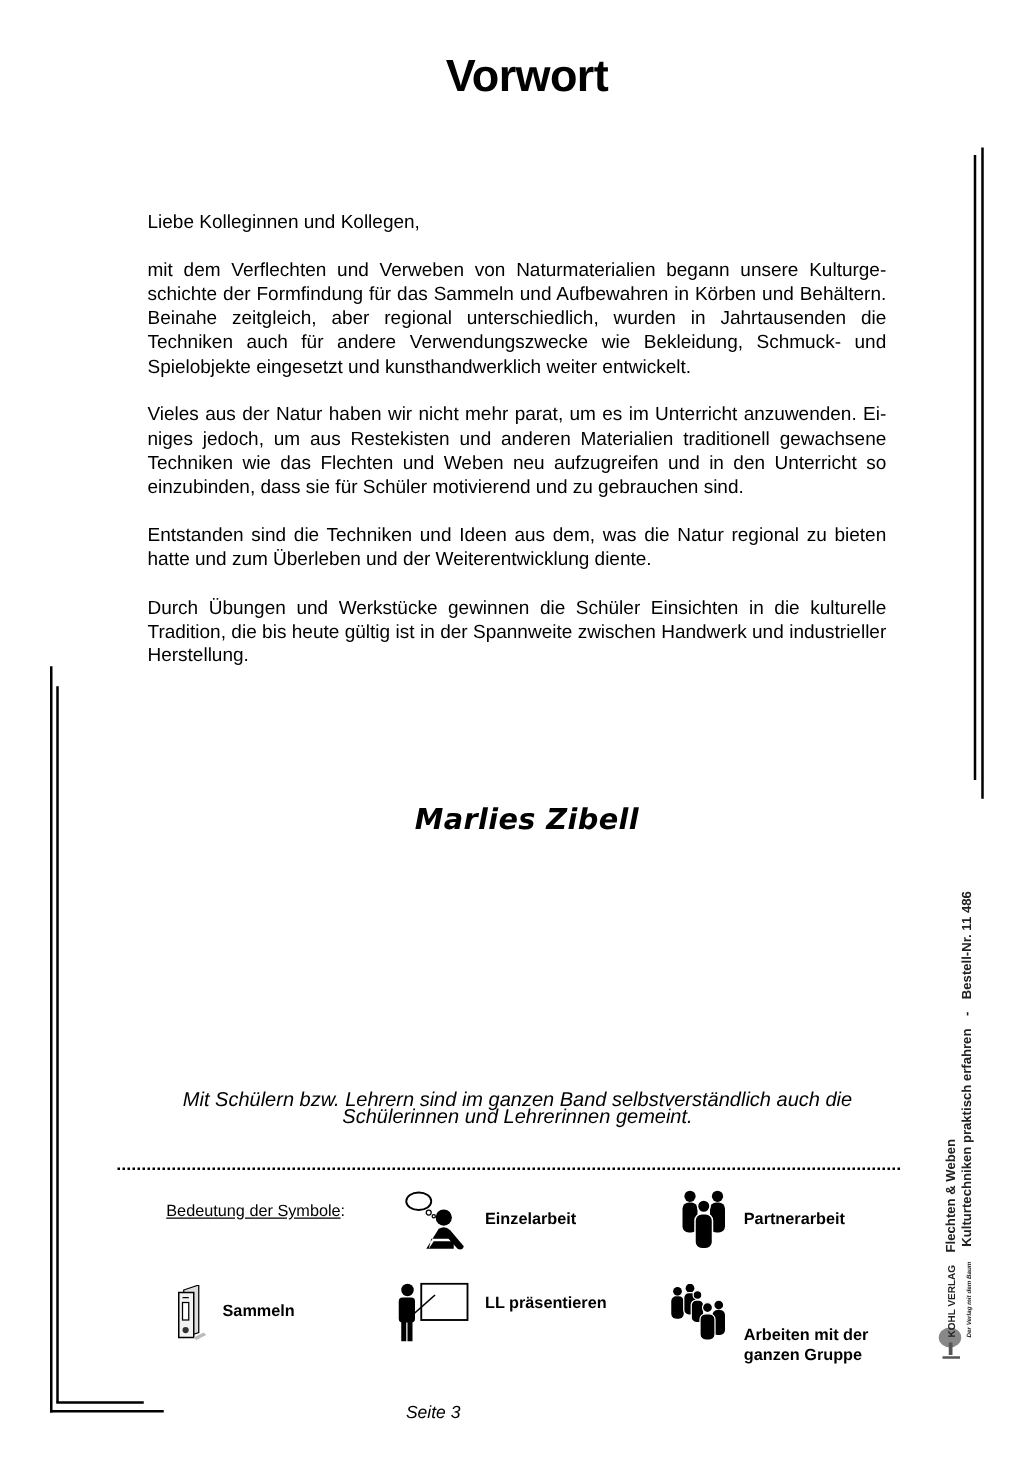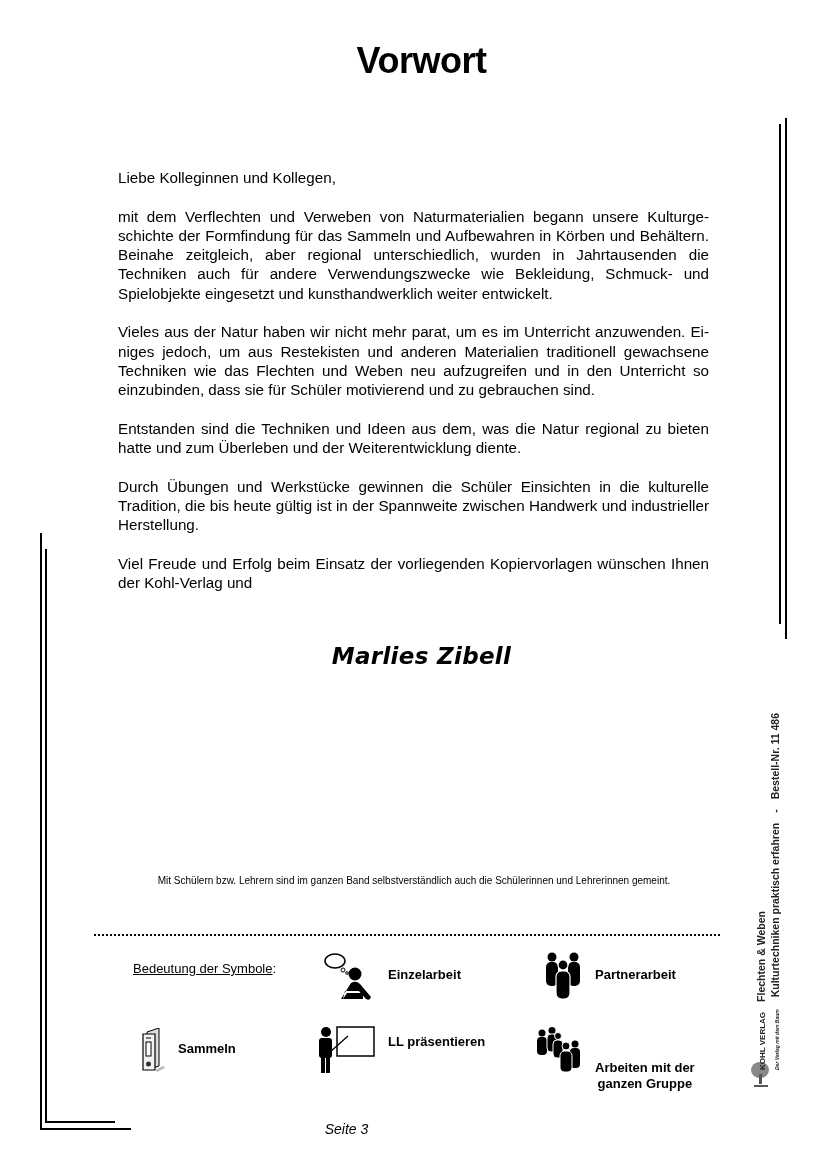--- a/index.html
+++ b/index.html
@@ -3,25 +3,25 @@
   <meta charset="utf-8">
   <style>
     html, body { margin: 0; padding: 0; background: #ffffff; }
     body { width: 827px; height: 1169px; position: relative; overflow: hidden;
            font-family: "Liberation Sans", sans-serif; color: #000; }
     .abs { position: absolute; }
     .title { left: 0; width: 843px; top: 40px; text-align: center; font-size: 36px; font-weight: bold; letter-spacing: -0.5px; }
     .body-text { left: 118px; width: 591px; font-size: 15.2px; line-height: 19.3px; text-align: justify; }
     .p { margin: 0 0 19.3px 0; }
     .signature { left: 0; width: 843px; top: 643px; text-align: center; font-size: 23px; font-weight: bold; font-style: italic; font-family: "DejaVu Sans", sans-serif; letter-spacing: 0.3px; }
-    .note { left: 100px; width: 628px; top: 874px; text-align: center; font-size: 10px; line-height: 13px; }
+    .note { left: 100px; width: 628px; top: 874px; text-align: center; font-size: 16px; line-height: 13px; font-style: italic; }
     .dots { left: 94px; width: 626px; top: 934px; height: 0; border-top: 2px dotted #000; }
     .legend-title { left: 133px; top: 961px; font-size: 13px; }
     .legend-title u { text-decoration: underline; }
-    .sym-label { font-size: 13px; font-weight: bold; line-height: 16px; text-align: center; }
+    .sym-label { font-size: 13px; font-weight: bold; line-height: 16px; }
     .line { background: #000; }
     .footer { left: 0; width: 693px; top: 1121px; text-align: center; font-size: 14px; font-style: italic; }
     .side { left: 755px; top: 1070px; transform-origin: 0 0; transform: rotate(-90deg); white-space: nowrap; font-size: 10.5px; font-weight: bold; line-height: 12px; color: #222; }
     .side .sep { padding: 0 10px; }
     svg { display: block; }
   </style>
 </head>
 <body>
 
 <div class="abs title">Vorwort</div>
@@ -32,21 +32,20 @@
 <div class="abs line" style="left:45px;top:1121px;width:70px;height:2px;"></div>
 <div class="abs line" style="left:779px;top:124px;width:2px;height:500px;"></div>
 <div class="abs line" style="left:785px;top:118px;width:2px;height:521px;"></div>
 
 <div class="abs body-text" style="top:124px;margin-top:44px;">
   <p class="p">Liebe Kolleginnen und Kollegen,</p>
   <p class="p">mit dem Verflechten und Verweben von Naturmaterialien begann unsere Kulturge­schichte der Formfindung für das Sammeln und Aufbewahren in Körben und Be­hältern. Beinahe zeitgleich, aber regional unterschiedlich, wurden in Jahrtausenden die Techniken auch für andere Verwendungszwecke wie Bekleidung, Schmuck- und Spielobjekte eingesetzt und kunsthandwerklich weiter entwickelt.</p>
   <p class="p">Vieles aus der Natur haben wir nicht mehr parat, um es im Unterricht anzuwenden. Ei­niges jedoch, um aus Restekisten und anderen Materialien traditionell gewachsene Techniken wie das Flechten und Weben neu aufzugreifen und in den Unterricht so einzubinden, dass sie für Schüler motivierend und zu gebrauchen sind.</p>
   <p class="p">Entstanden sind die Techniken und Ideen aus dem, was die Natur regional zu bieten hatte und zum Überleben und der Weiterentwicklung diente.</p>
   <p class="p">Durch Übungen und Werkstücke gewinnen die Schüler Einsichten in die kulturelle Tradition, die bis heute gültig ist in der Spannweite zwischen Handwerk und indus­trieller Herstellung.</p>
-  <p class="p" style="text-align-last:left;">Viel Freude und Erfolg beim Einsatz der vorliegenden Kopiervorlagen wünschen Ih­nen der Kohl-Verlag und</p>
 </div>
 
 <div class="abs signature">Marlies Zibell</div>
 
 <div class="abs note">
   <div>Mit Schülern bzw. Lehrern sind im ganzen Band selbstverständlich auch die Schülerinnen und Lehrerinnen gemeint.</div>
 </div>
 
 <div class="abs dots"></div>
 

